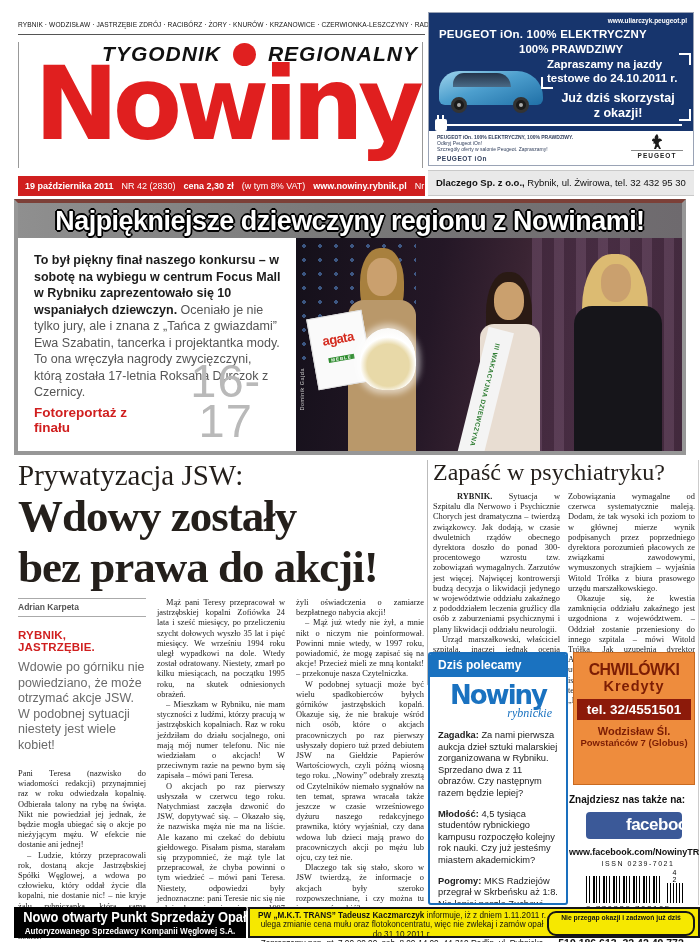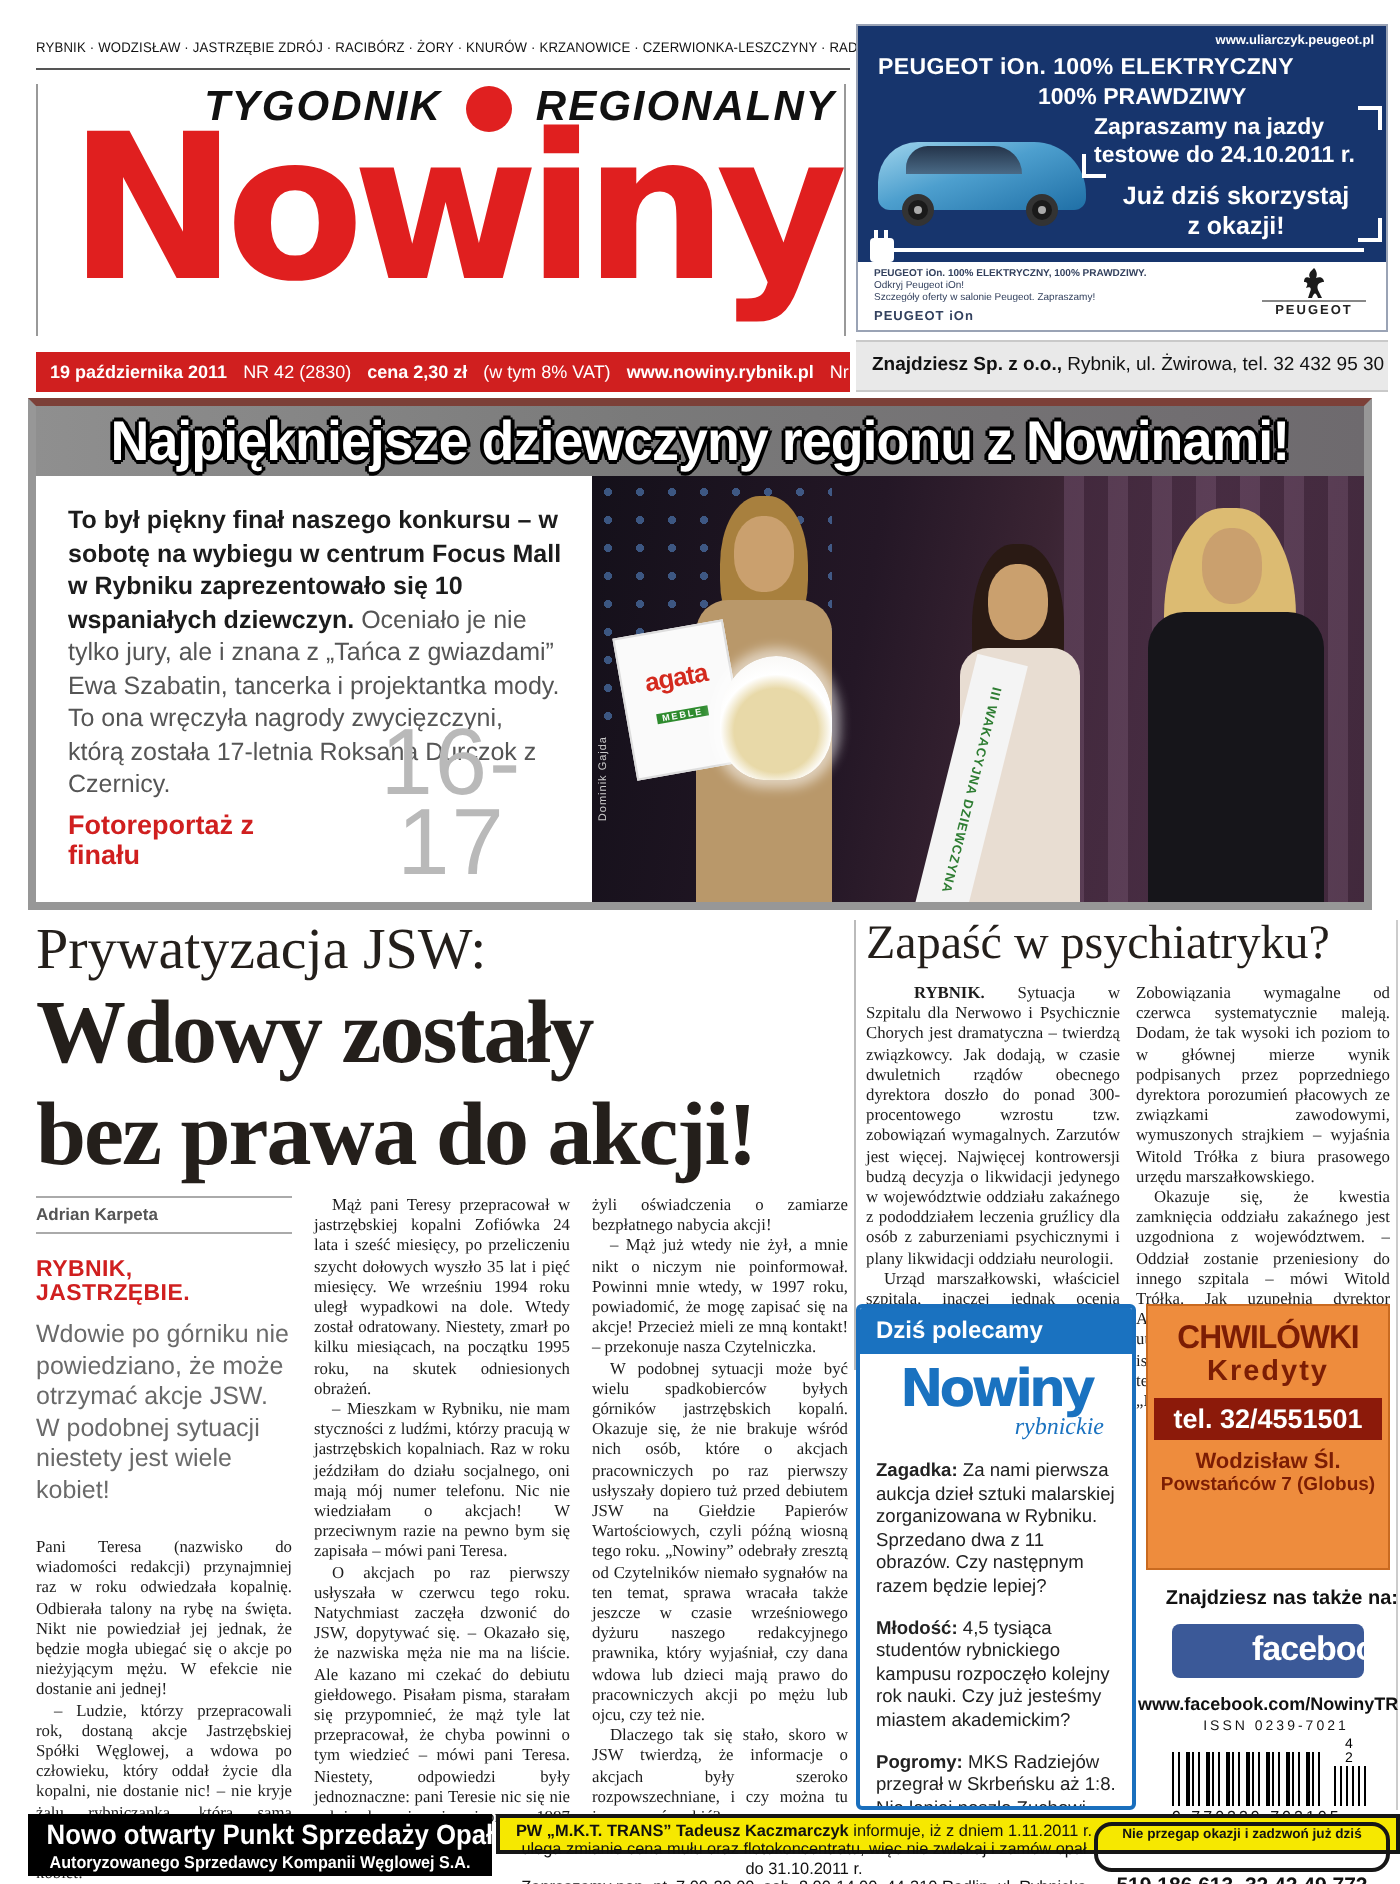--- a/index.html
+++ b/index.html
@@ -120,40 +120,40 @@
 
   
   .chw { position:absolute; left:573px; top:652px; width:122px; height:133px; background:#ee8c3d; border:1px solid #c96a20; text-align:center; padding-top:7px; }
   .chw .l1 { font-size:16.5px; font-weight:bold; color:#7c1d04; letter-spacing:-.5px; transform:scaleX(.96); }
   .chw .l2 { font-size:14.5px; font-weight:bold; color:#7c1d04; letter-spacing:1px; margin-top:-1px; }
   .chw .tel { background:#8c1a0a; color:#fff; font-weight:bold; font-size:13.5px; padding:3px 0; margin:5px 3px; }
   .chw .a1 { font-size:11px; font-weight:bold; color:#7c1d04; }
   .chw .a2 { font-size:9.5px; font-weight:bold; color:#7c1d04; }
 
   
-  .fb { position:absolute; left:569px; top:794px; width:130px; text-align:right; }
+  .fb { position:absolute; left:569px; top:794px; width:130px; text-align:left; }
   .fb .lbl { font-size:10px; font-weight:bold; color:#111; }
   .fb-box { width:96px; height:27px; margin:7px auto 8px; background:#3b5998; border-radius:4px; color:#fff; font-weight:bold; font-size:17px; line-height:25px; letter-spacing:-.5px;padding-left:40px; }
   .fb .url { font-size:9px; font-weight:bold; color:#111; }
 
   
   .bc { position:absolute; left:586px; top:860px; width:112px; }
   .bc .issn { font-size:7px; color:#111; letter-spacing:1.5px; text-align:center; margin-left:-8px; }
   .bc-row { display:flex; align-items:flex-end; gap:5px; margin-top:2px; }
   .bc-main { width:76px; height:27px; background:repeating-linear-gradient(90deg,#000 0 1px,#fff 1px 3px,#000 3px 4px,#fff 4px 7px,#000 7px 9px,#fff 9px 10px); }
   .bc-add { width:18px; }
   .bc-add .n { font-size:7px; text-align:center; letter-spacing:3px; }
   .bc-add .bars { height:20px; background:repeating-linear-gradient(90deg,#000 0 1px,#fff 1px 3px,#000 3px 4px,#fff 4px 6px); }
   .bc .digits { font-size:8px; letter-spacing:1.5px; color:#111; margin-top:1px; }
 
   
   .coal { position:absolute; left:14px; top:907px; width:232px; height:31px; background:#000; color:#fff; text-align:center; padding-top:2px; }
   .coal .l1 { font-size:14px; font-weight:bold; white-space:nowrap; transform:scaleX(.92); }
   .coal .l2 { font-size:8.6px; font-weight:bold; white-space:nowrap; transform:scaleX(.94); margin-top:1px; }
-  .mkt { position:absolute; left:248px; top:907px; width:452px; height:20px; background:#f6e800; border:2px solid #161616; padding:2px 4px 0 6px; }
+  .mkt { position:absolute; left:248px; top:907px; width:452px; height:31px; background:#f6e800; border:2px solid #161616; padding:2px 4px 0 6px; }
   .mkt-left { width:292px; font-size:8.2px; line-height:9.3px; color:#111; text-align:center; }
   .mkt-left .b { font-weight:bold; }
   .mkt-right { position:absolute; right:3px; top:2px; width:148px; height:25px; border:2px solid #161616; border-radius:9px; text-align:center; padding-top:1px; }
   .mkt-right .r1 { font-size:6.8px; font-weight:bold; color:#111; }
   .mkt-right .r2 { font-size:10.5px; font-weight:bold; color:#111; line-height:10px;margin-top:17px; }
   .mkt-right .r3 { font-size:8.5px; font-weight:bold; color:#f6e800; letter-spacing:1px; line-height:8px;
       text-shadow:-1px 0 #000,1px 0 #000,0 -1px #000,0 1px #000; }
 </style>
 </head>
 <body>
@@ -217,21 +217,21 @@
       <div class="peu-brand">
         <svg width="16" height="17" viewBox="0 0 16 17">
           <path d="M8 1 C6 3 5 4 6 6 C4 5 3 6 3 8 C5 8 5 9 4 11 C6 10 7 11 6 13 L5 16 L7 16 C8 13 9 13 10 16 L12 16 L10 12 C9 9 11 8 13 8 C13 6 11 5 9 6 C10 4 9 2 8 1 Z" fill="#1a1a1a"></path>
         </svg>
         <div class="bn">PEUGEOT</div>
       </div>
     </div>
   </div>
 
   <div class="dealer">
-    <span class="b">Znajdziesz Sp. z o.o.,</span><span> Rybnik, ul. Żwirowa, tel. 32 432 95 30</span>
+    <span class="b">Dlaczego Sp. z o.o.,</span><span> Rybnik, ul. Żwirowa, tel. 32 432 95 30</span>
   </div>
 
   <div class="feature">
     <div class="photo">
       <div class="curtain"></div>
       <div class="lights"></div>
       <div class="girl g1">
         <div class="hair"></div>
         <div class="head"></div>
         <div class="body"></div>

